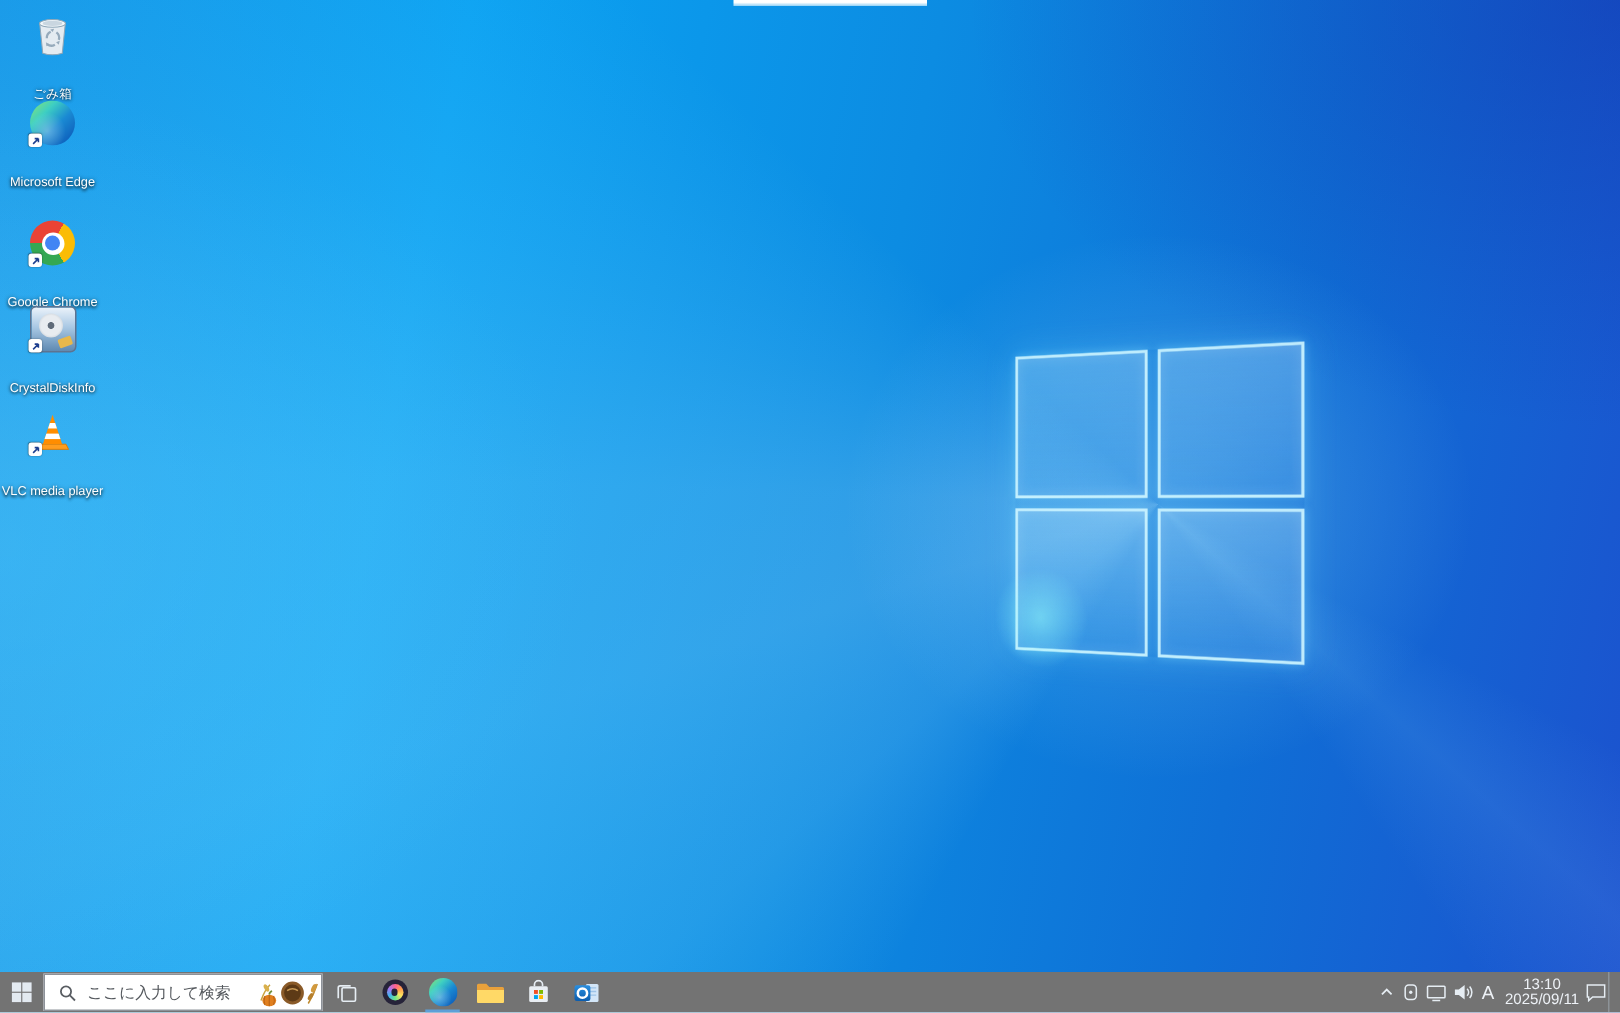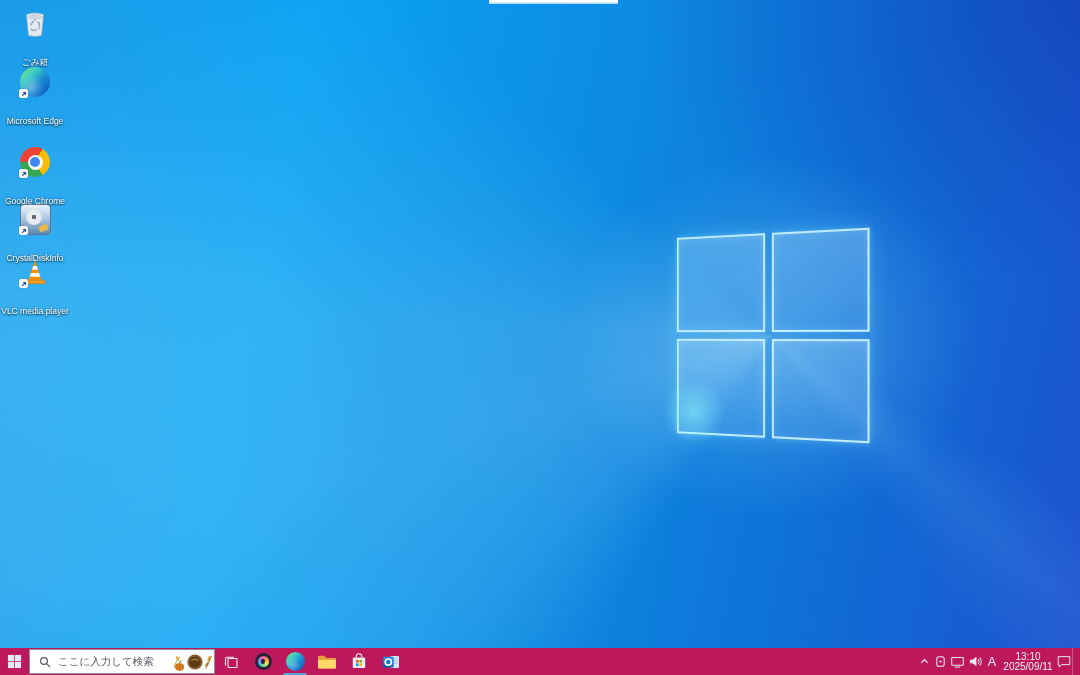--- a/index.html
+++ b/index.html
@@ -50,21 +50,21 @@
     background:conic-gradient(from 30deg,#fbbc05 0deg 120deg,#34a853 120deg 240deg,#ea4335 240deg 360deg);}
   .chrome-ball .white{position:absolute;left:50%;top:50%;width:15px;height:15px;margin:-7.5px 0 0 -7.5px;border-radius:50%;background:#fff;}
   .chrome-ball .blue{position:absolute;left:50%;top:50%;width:10.5px;height:10.5px;margin:-5.25px 0 0 -5.25px;border-radius:50%;background:#4285f4;}
   .cdi-tile{width:29px;height:29px;border-radius:4px;border:1px solid #5e7390;position:relative;overflow:hidden;
     background:linear-gradient(180deg,#eaf2fa 0%,#a9c8e4 45%,#5f8ab2 100%);}
   .cdi-tile .platter{position:absolute;left:5px;top:4px;width:16px;height:16px;border-radius:50%;
     background:radial-gradient(circle,#5f6b79 0 18%,#e8ecf0 22% 58%,#aeb8c2 100%);}
   .cdi-tile .tool{position:absolute;right:2px;bottom:3px;width:9px;height:6px;background:#e8b84b;transform:rotate(-20deg);border-radius:1px;}
 
   
-  .taskbar{position:absolute;left:0;bottom:0;width:1080px;height:27px;background:#be185d;
+  .taskbar{position:absolute;left:0;bottom:0;width:1080px;height:27px;background:#737373;
     display:flex;align-items:center;z-index:5;}
   .tbtn{height:27px;display:flex;align-items:center;justify-content:center;position:relative;cursor:pointer;}
   .start{width:29px;}
   .searchbox{width:186px;height:25px;background:#fff;border:1px solid #8d9299;box-sizing:border-box;
     display:flex;align-items:center;cursor:text;}
   .searchbox .mag{margin:0 7px 0 9px;flex:0 0 auto;display:flex;}
   .searchbox .ph{font-size:10.5px;color:#53575c;white-space:nowrap;flex:1 1 auto;}
   .searchbox .deco{flex:0 0 auto;width:44px;height:23px;display:flex;align-items:center;cursor:pointer;}
   .app{width:32px;}
   .underline{position:absolute;bottom:0;left:50%;transform:translateX(-50%);width:23px;height:2px;background:#5e9fd8;}
@@ -157,21 +157,21 @@
         </div>
       <span class="lnk">
         <svg width="8" height="8" viewBox="0 0 10 10">
             <path d="M2.6 7.4 L7 3 M7 3 H3.9 M7 3 V6.1" stroke="#1e3f8f" stroke-width="1.3" fill="none"></path>
           </svg>
       </span>
     </div>
     <div class="lbl">CrystalDiskInfo</div>
   </div>
 
-  <div class="dicon" style="top:256px">
+  <div class="dicon" style="top:272px">
     <div class="img">
       <svg width="30" height="30" viewBox="0 0 28 28">
         <defs>
             <clipPath id="cone">
               <path d="M14 3.2 L20 21.6 H8 Z"></path>
             </clipPath>
           </defs>
         <path d="M5.6 21.6 h16.8 l1.6 3.2 h-20 Z" fill="#ff9d1e" stroke="#e07c00" stroke-width="0.6"></path>
         <path d="M14 3.2 L20 21.6 H8 Z" fill="#ff8d00"></path>
         <g clip-path="url(#cone)">

